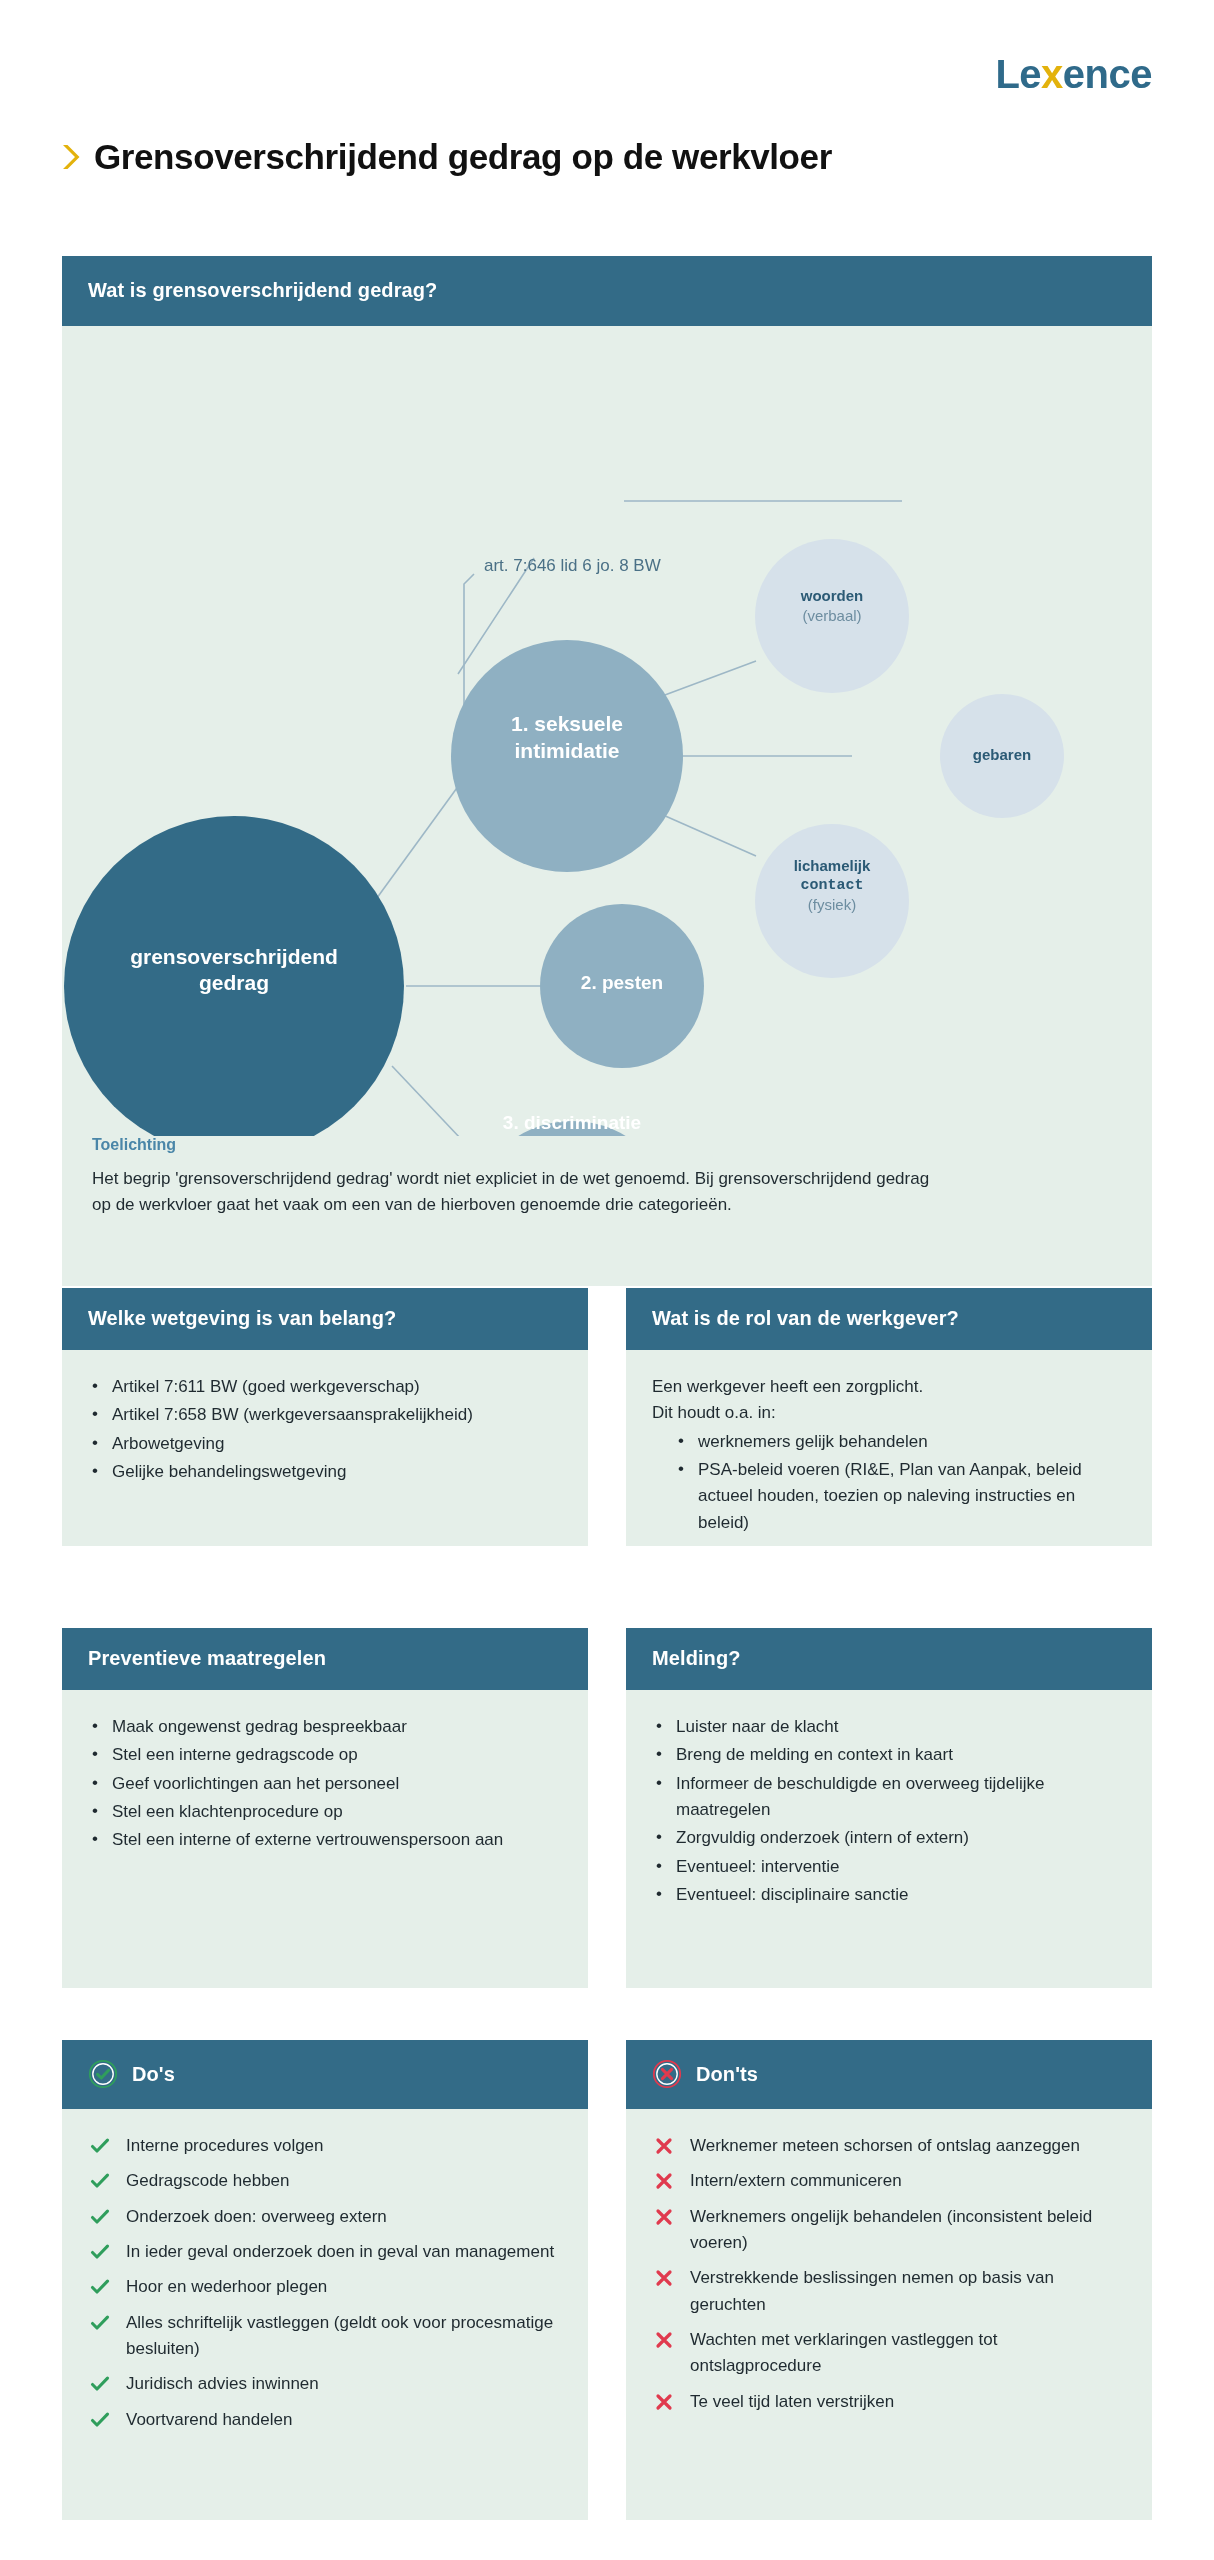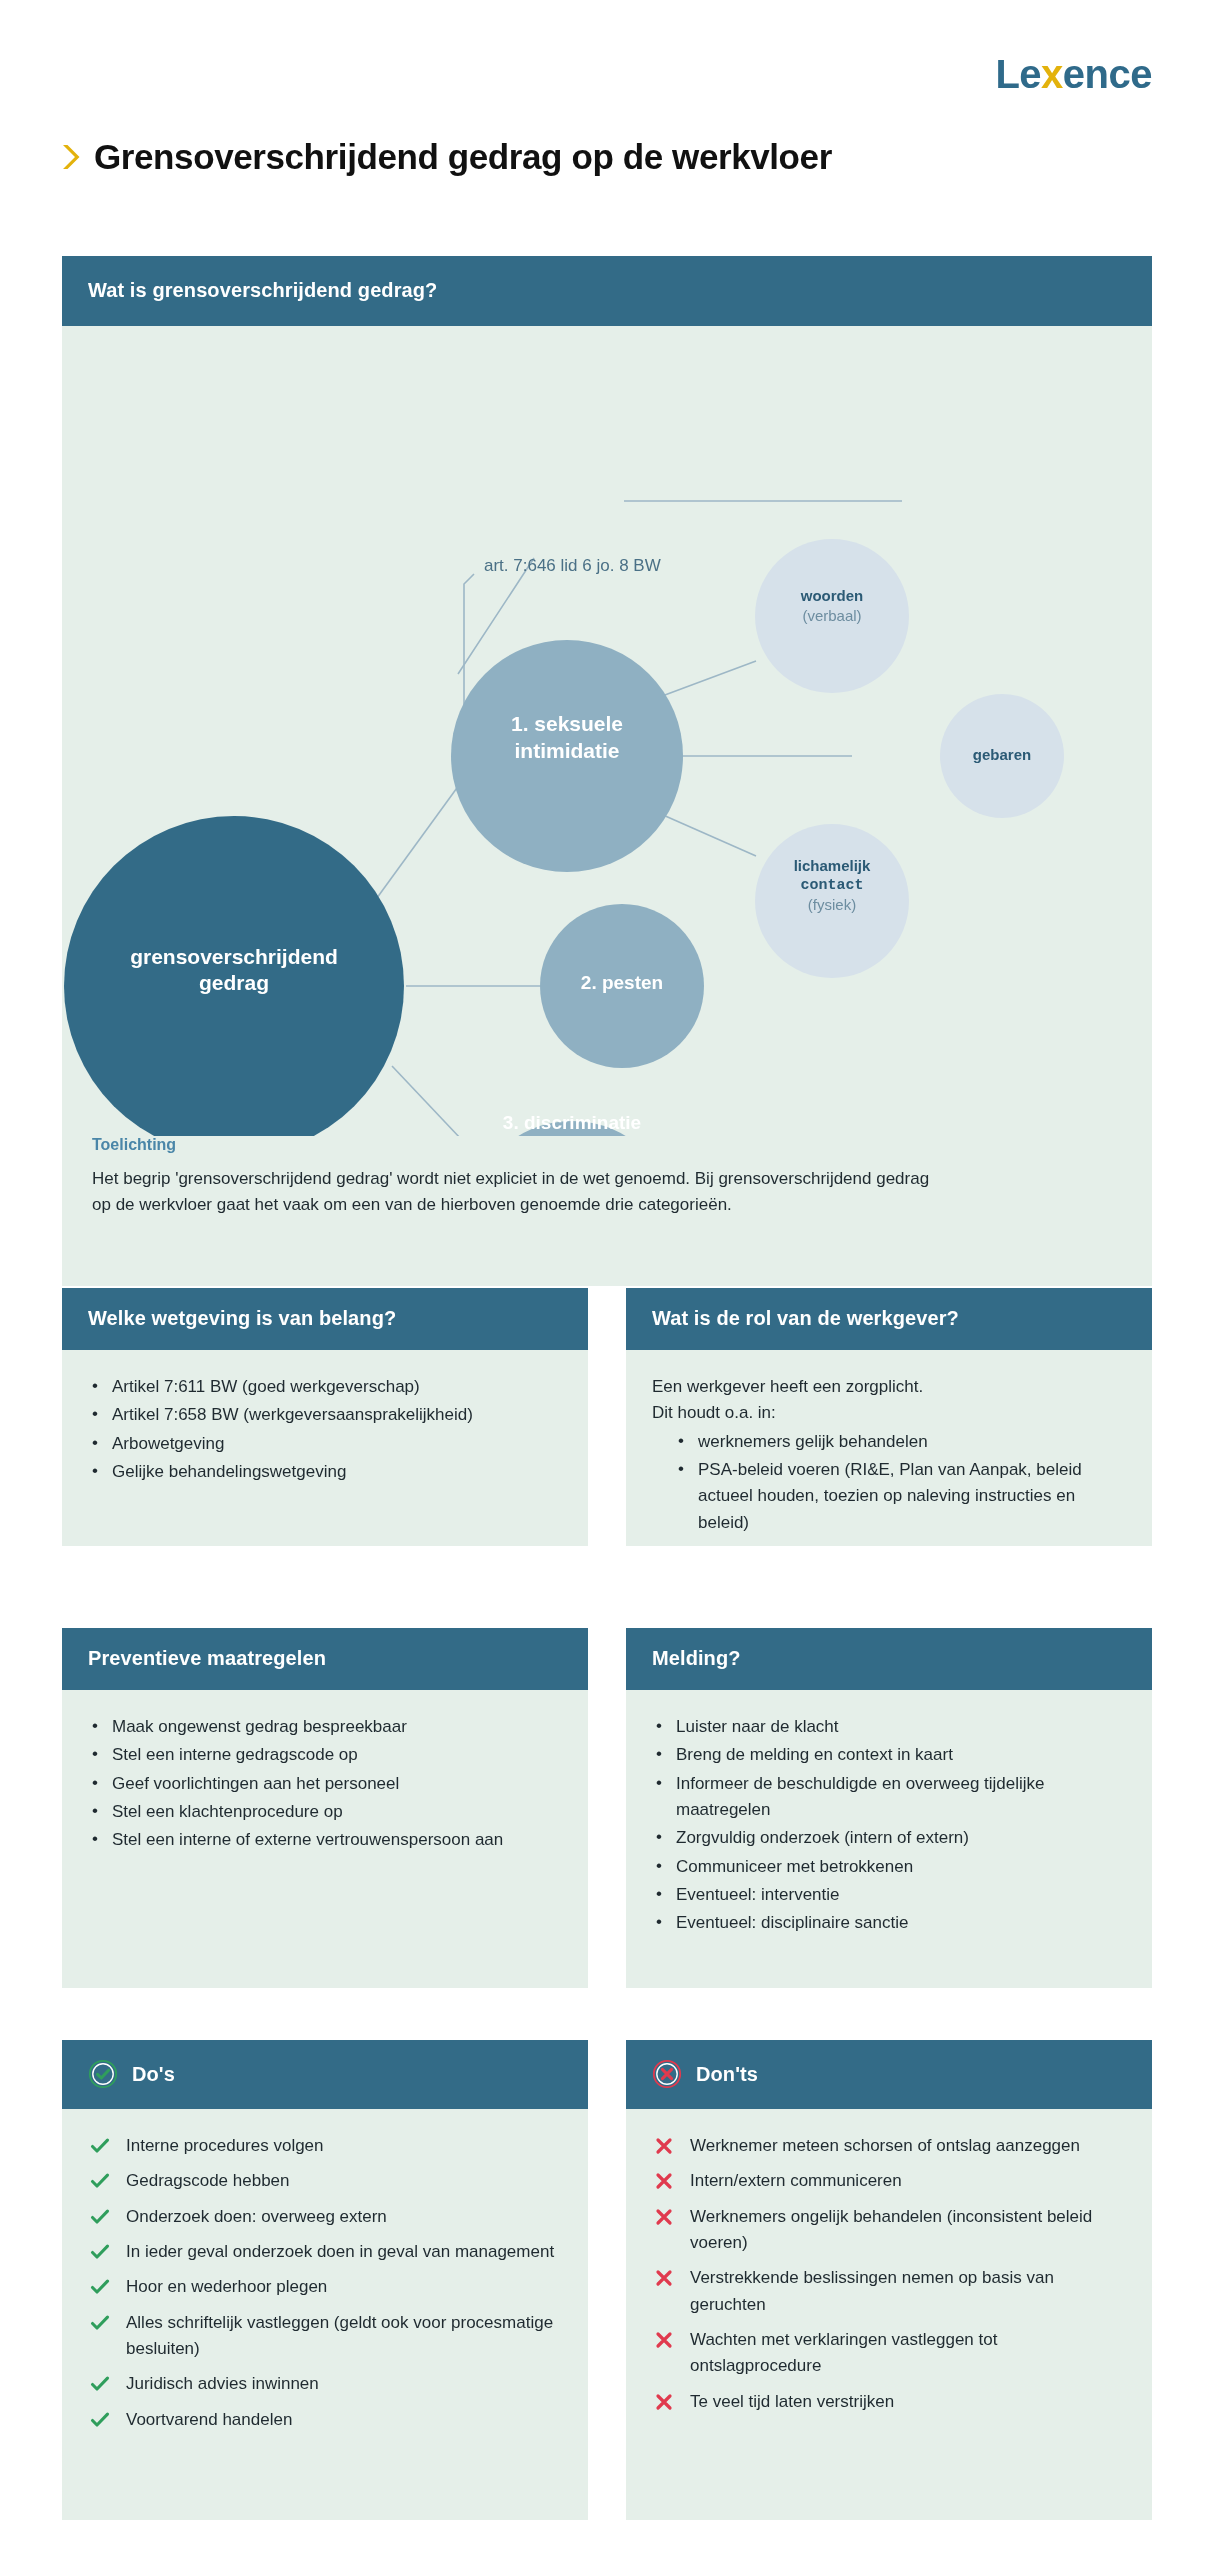--- a/index.html
+++ b/index.html
@@ -304,21 +304,20 @@
 <div class="panel col-right" id="report">
   <div class="panel-head">
     <span>Melding?</span>
   </div>
   <div class="panel-body">
     <ul class="bullets">
       <li>Luister naar de klacht</li>
       <li>Breng de melding en context in kaart</li>
       <li>Informeer de beschuldigde en overweeg tijdelijke maatregelen</li>
       <li>Zorgvuldig onderzoek (intern of extern)</li>
-      <li>Communiceer met betrokkenen</li>
       <li>Eventueel: interventie</li>
       <li>Eventueel: disciplinaire sanctie</li>
     </ul>
   </div>
 </div>
 
 <div class="panel col-left" id="dos">
   <div class="panel-head">
     <span class="badge">
       <svg width="30" height="30" viewBox="0 0 30 30">

